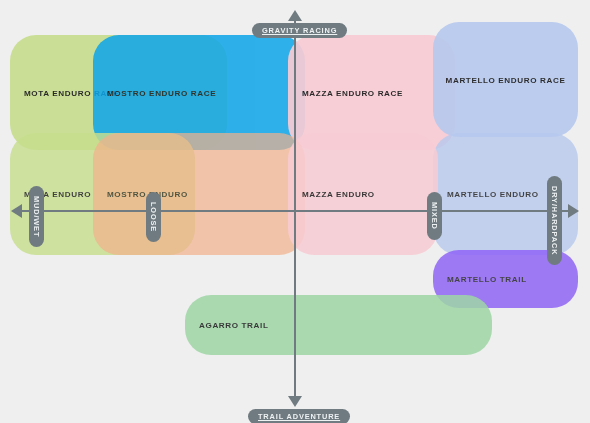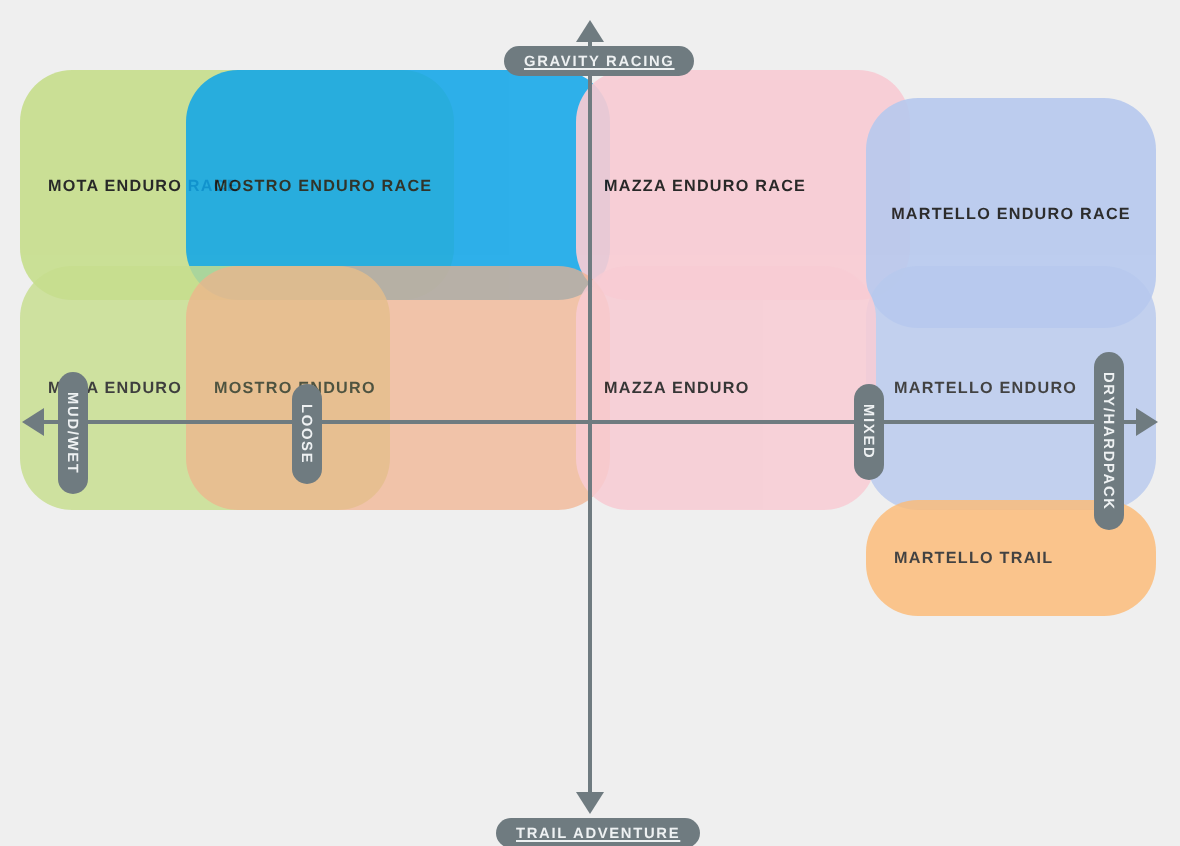--- a/index.html
+++ b/index.html
@@ -109,45 +109,48 @@
   </div>
 
   <div class="zone" style="left:93px; top:35px;  width:212px; height:115px; background:#0ea5e9; opacity:.86;">
     <span class="zone-label">MOSTRO ENDURO RACE</span>
   </div>
 
   <div class="zone" style="left:288px; top:35px; width:150px; height:115px; background:#f8ccd4; opacity:.92;padding-left:17px;">
     <span class="zone-label">MAZZA ENDURO RACE</span>
   </div>
 
-  <div class="zone label-center" style="left:433px; top:49px; width:145px; height:115px; background:#b7c9ee; opacity:.9;">
+  <div class="zone label-center" style="left:433px; top:22px; width:145px; height:115px; background:#b7c9ee; opacity:.9;">
     <span class="zone-label">MARTELLO ENDURO RACE</span>
   </div>
 
   <div class="zone" style="left:10px;  top:133px; width:185px; height:122px; background:#c7de8e; opacity:.82;">
     <span class="zone-label">MOTA ENDURO</span>
   </div>
 
   <div class="zone" style="left:93px; top:133px; width:212px; height:122px; background:#f2b18c; opacity:.7;">
     <span class="zone-label">MOSTRO ENDURO</span>
   </div>
 
   <div class="zone" style="left:433px; top:133px; width:145px; height:122px; background:#b7c9ee; opacity:.8;">
     <span class="zone-label">MARTELLO ENDURO</span>
   </div>
 
   <div class="zone" style="left:288px; top:133px; width:150px; height:122px; background:#f8ccd4; opacity:.86;">
     <span class="zone-label">MAZZA ENDURO</span>
   </div>
 
 
-  <div class="zone" style="left:433px; top:250px; width:145px; height:58px; background:#fdba74; opacity:.8;">
+  <div class="zone" style="left:433px; top:250px; width:145px; height:58px; background:#8b5cf6; opacity:.8;">
     <span class="zone-label">MARTELLO TRAIL</span>
   </div>
 
+  <div class="zone" style="left:185px; top:295px; width:307px; height:60px; background:#9ed6a6; opacity:.85;">
+    <span class="zone-label">AGARRO TRAIL</span>
+  </div>
 
   <div class="axis-line axis-h" style="left:22px; top:210px; width:546px;"></div>
   <div class="axis-line axis-v" style="left:294px; top:20px; height:378px;"></div>
 
   <div class="arrow arrow-up" style="left:288px; top:10px;"></div>
   <div class="arrow arrow-down" style="left:288px; top:396px;"></div>
   <div class="arrow arrow-left" style="left:11px;  top:204px;"></div>
   <div class="arrow arrow-right" style="left:568px; top:204px;"></div>
 
   <div class="pill horizontal" style="left:252px; top:23px;">

